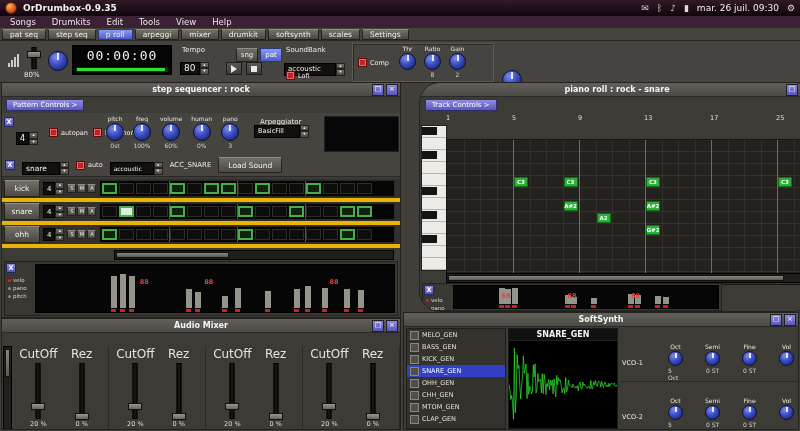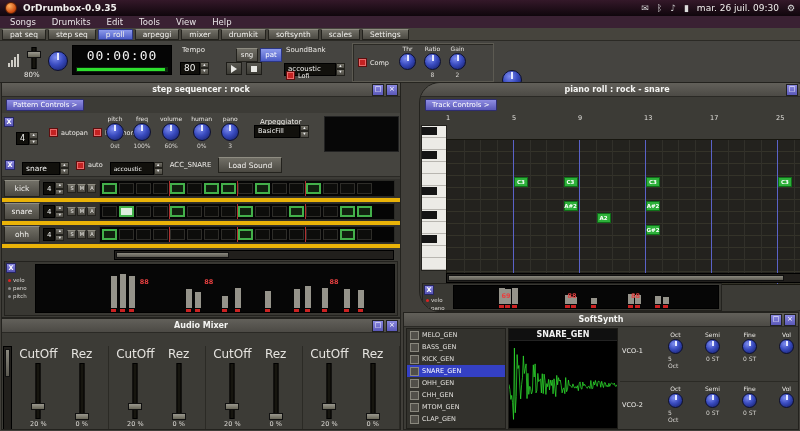--- a/index.html
+++ b/index.html
@@ -112,21 +112,21 @@
 
 .genlist{background:#33322d;border:1px solid #201f1b;overflow:hidden;box-sizing:border-box;}
 .genitem{display:flex;align-items:center;gap:3px;height:12px;padding:0 3px;font-size:6.5px;color:#e2e0dc;box-sizing:border-box;}
 .genitem.sel{background:#3440c4;color:#fff;}
 .genchk{width:7px;height:7px;background:#514f49;border:1px solid #8a887e;flex:none;}
 .wavebox{background:#000;border:1px solid #1c1b17;display:flex;flex-direction:column;box-sizing:border-box;}
 .wavetitle{height:11px;background:#101010;color:#f2f2f2;font-size:8px;font-weight:bold;text-align:center;line-height:11px;border-bottom:1px solid #222;flex:none;}
 .wavebox svg{flex:1;width:100%;}
 .stab{height:11px;font-size:6.5px;line-height:9px;padding:0 5px;background:linear-gradient(#6e6c63,#4a4841);border:1px solid #23221d;color:#efeeea;}
 .stab.orange{background:linear-gradient(#e28f35,#b15c0e);border-color:#6e3a06;color:#fff;}
-.vcorow{display:flex;gap:22px;padding:3px 2px 0;height:54px;box-sizing:border-box;border-bottom:1px solid #2b2a25;}
+.vcorow{display:flex;gap:22px;padding:15px 2px 0;height:54px;box-sizing:border-box;border-bottom:1px solid #2b2a25;}
 .vconame{font-size:6.5px;color:#f0efec;width:24px;padding-top:16px;flex:none;}
 .shapes{display:flex;flex-direction:column;gap:1.5px;padding-top:4px;}
 .shape{display:flex;align-items:center;gap:2px;font-size:5.5px;color:#dedcd8;}
 .radio{width:4px;height:4px;border-radius:50%;background:#8a887e;border:1px solid #44433e;flex:none;}
 .radio.selr{background:#d23030;}
 </style>
 </head>
 <body>
 
 <div class="screen">

